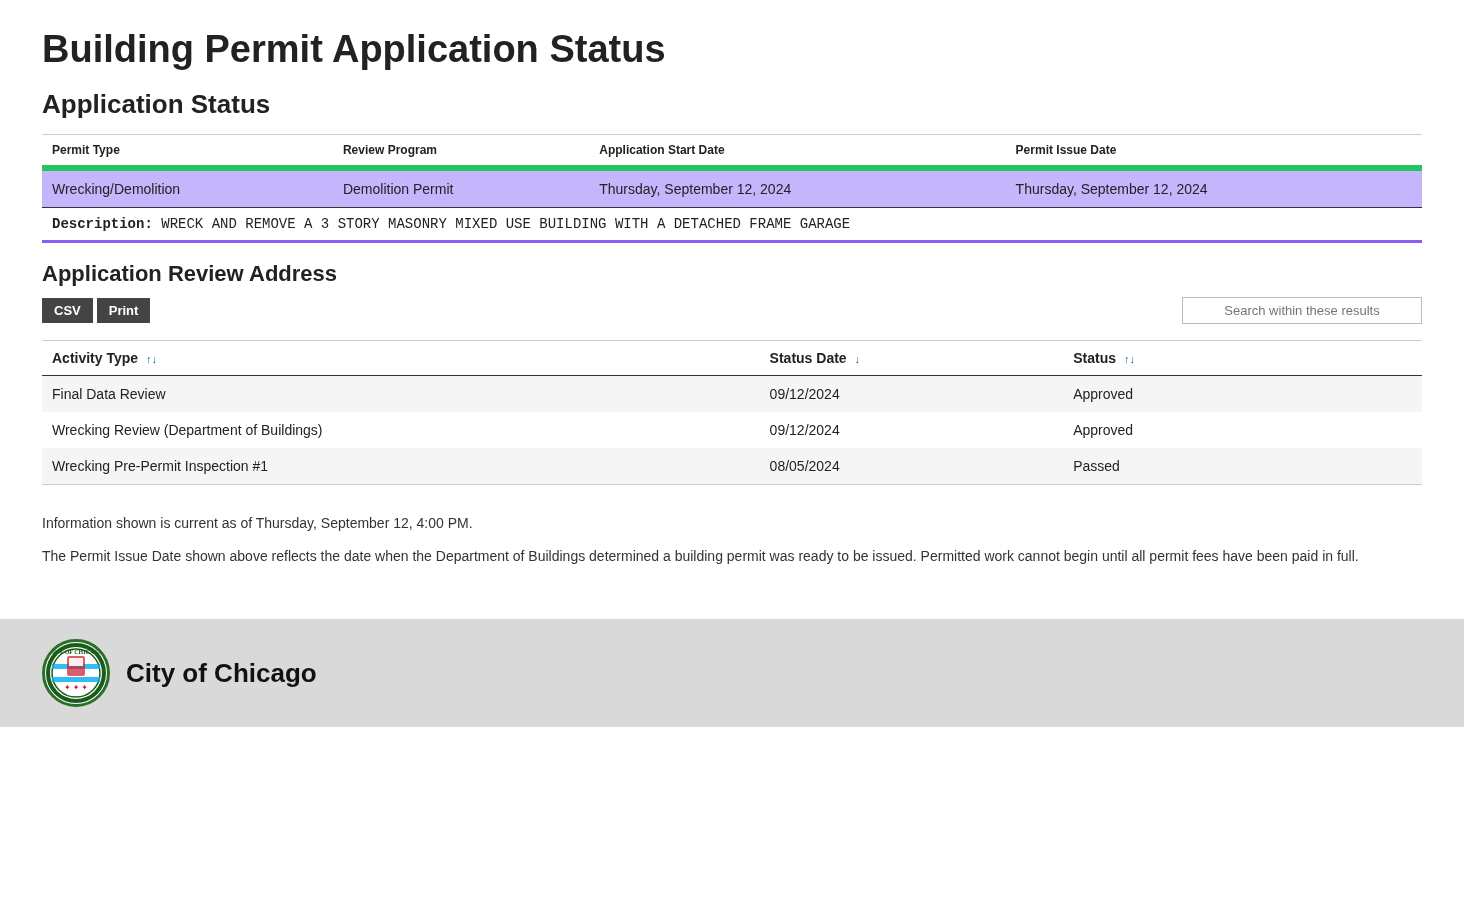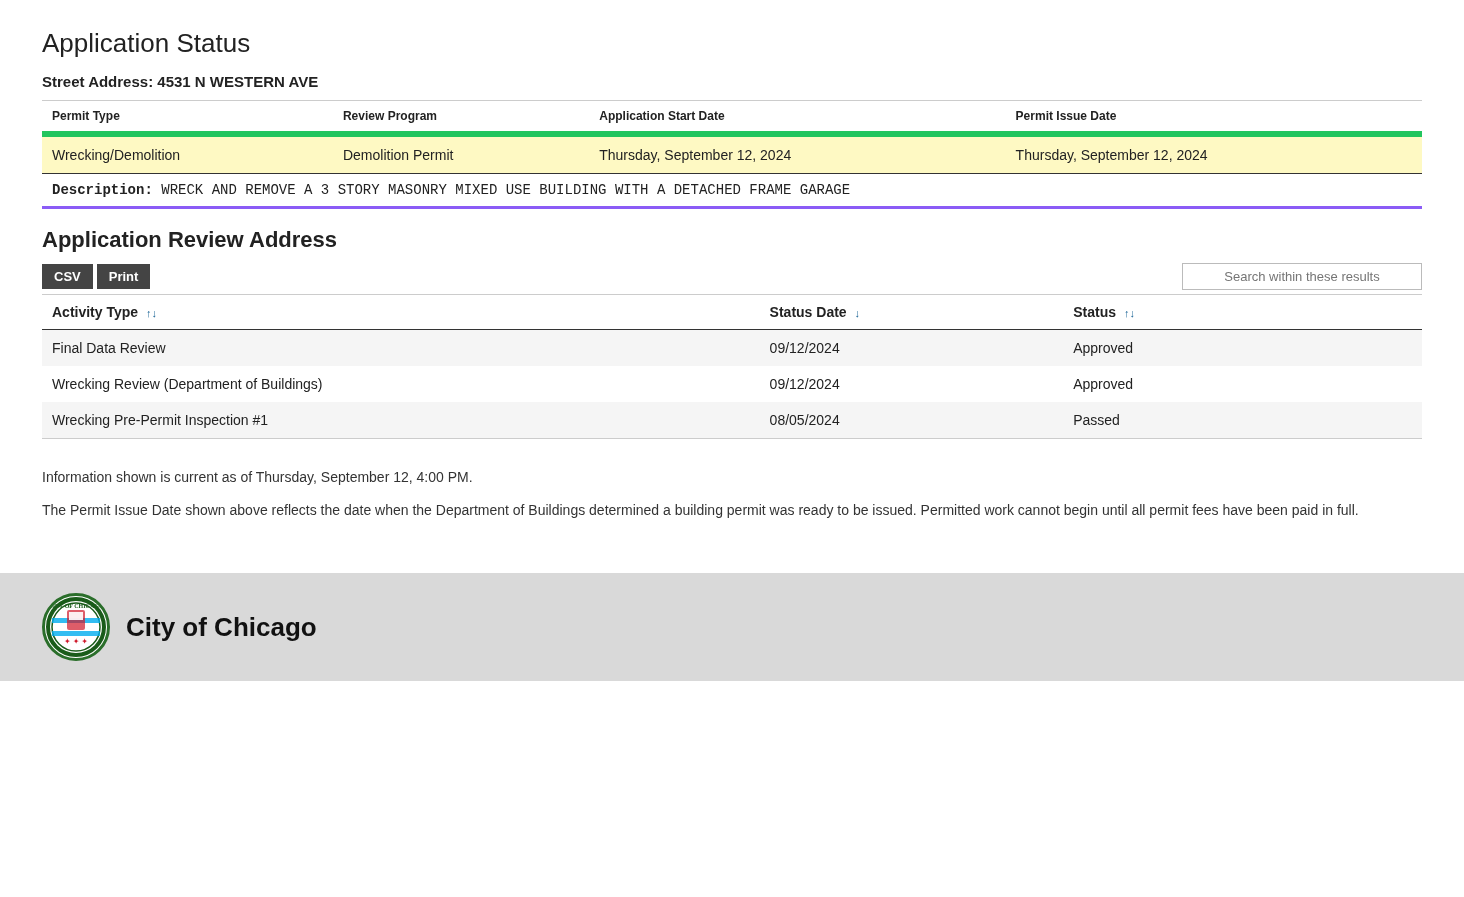--- a/index.html
+++ b/index.html
@@ -18,21 +18,21 @@
 
     h1.page-title {
       font-size: 38px;
       font-weight: 700;
       margin-bottom: 18px;
       font-family: Arial, sans-serif;
     }
 
     h2.section-title {
       font-size: 26px;
-      font-weight: 400;
+      font-weight: 700;
       margin-bottom: 14px;
       font-family: Arial, sans-serif;
     }
 
     .street-address {
       font-weight: 700;
       font-size: 15px;
       margin-bottom: 10px;
       font-family: Arial, sans-serif;
     }
@@ -54,21 +54,21 @@
       font-family: Arial, sans-serif;
     }
 
     .permit-table td {
       padding: 10px 10px;
       font-size: 14px;
       font-family: Arial, sans-serif;
     }
 
     .permit-table tbody tr {
-      background: #fef9c3;
+      background: #c4b5fd;
     }
 
     .description-row {
       padding: 8px 10px;
       font-size: 14px;
       border-top: 1px solid #333;
       border-bottom: 3px solid #8b5cf6;
       font-family: Liberation Mono, monospace;
     }
 
@@ -80,21 +80,21 @@
       font-size: 22px;
       font-weight: 700;
       margin: 18px 0 10px 0;
       font-family: Arial, sans-serif;
     }
 
     .toolbar {
       display: flex;
       align-items: center;
       justify-content: space-between;
-      margin-bottom: 4px;
+      margin-bottom: 16px;
     }
 
     .toolbar-left {
       display: flex;
       gap: 4px;
     }
 
     .btn-toolbar {
       padding: 5px 12px;
       background: #444;
@@ -202,27 +202,24 @@
       justify-content: center;
       overflow: hidden;
       flex-shrink: 0;
     }
   </style>
 </head>
 <body>
 
 <div class="main-content">
 
+  <h1 class="page-title">Building Permit Application Status</h1>
 
   <h2 class="section-title">Application Status</h2>
 
-  <p class="street-address">
-    <span>Street Address:</span>
-    <span>4531 N WESTERN AVE</span>
-  </p>
 
   <table class="permit-table">
     <thead>
       <tr>
         <th>Permit Type</th>
         <th>Review Program</th>
         <th>Application Start Date</th>
         <th>Permit Issue Date</th>
       </tr>
     </thead>

